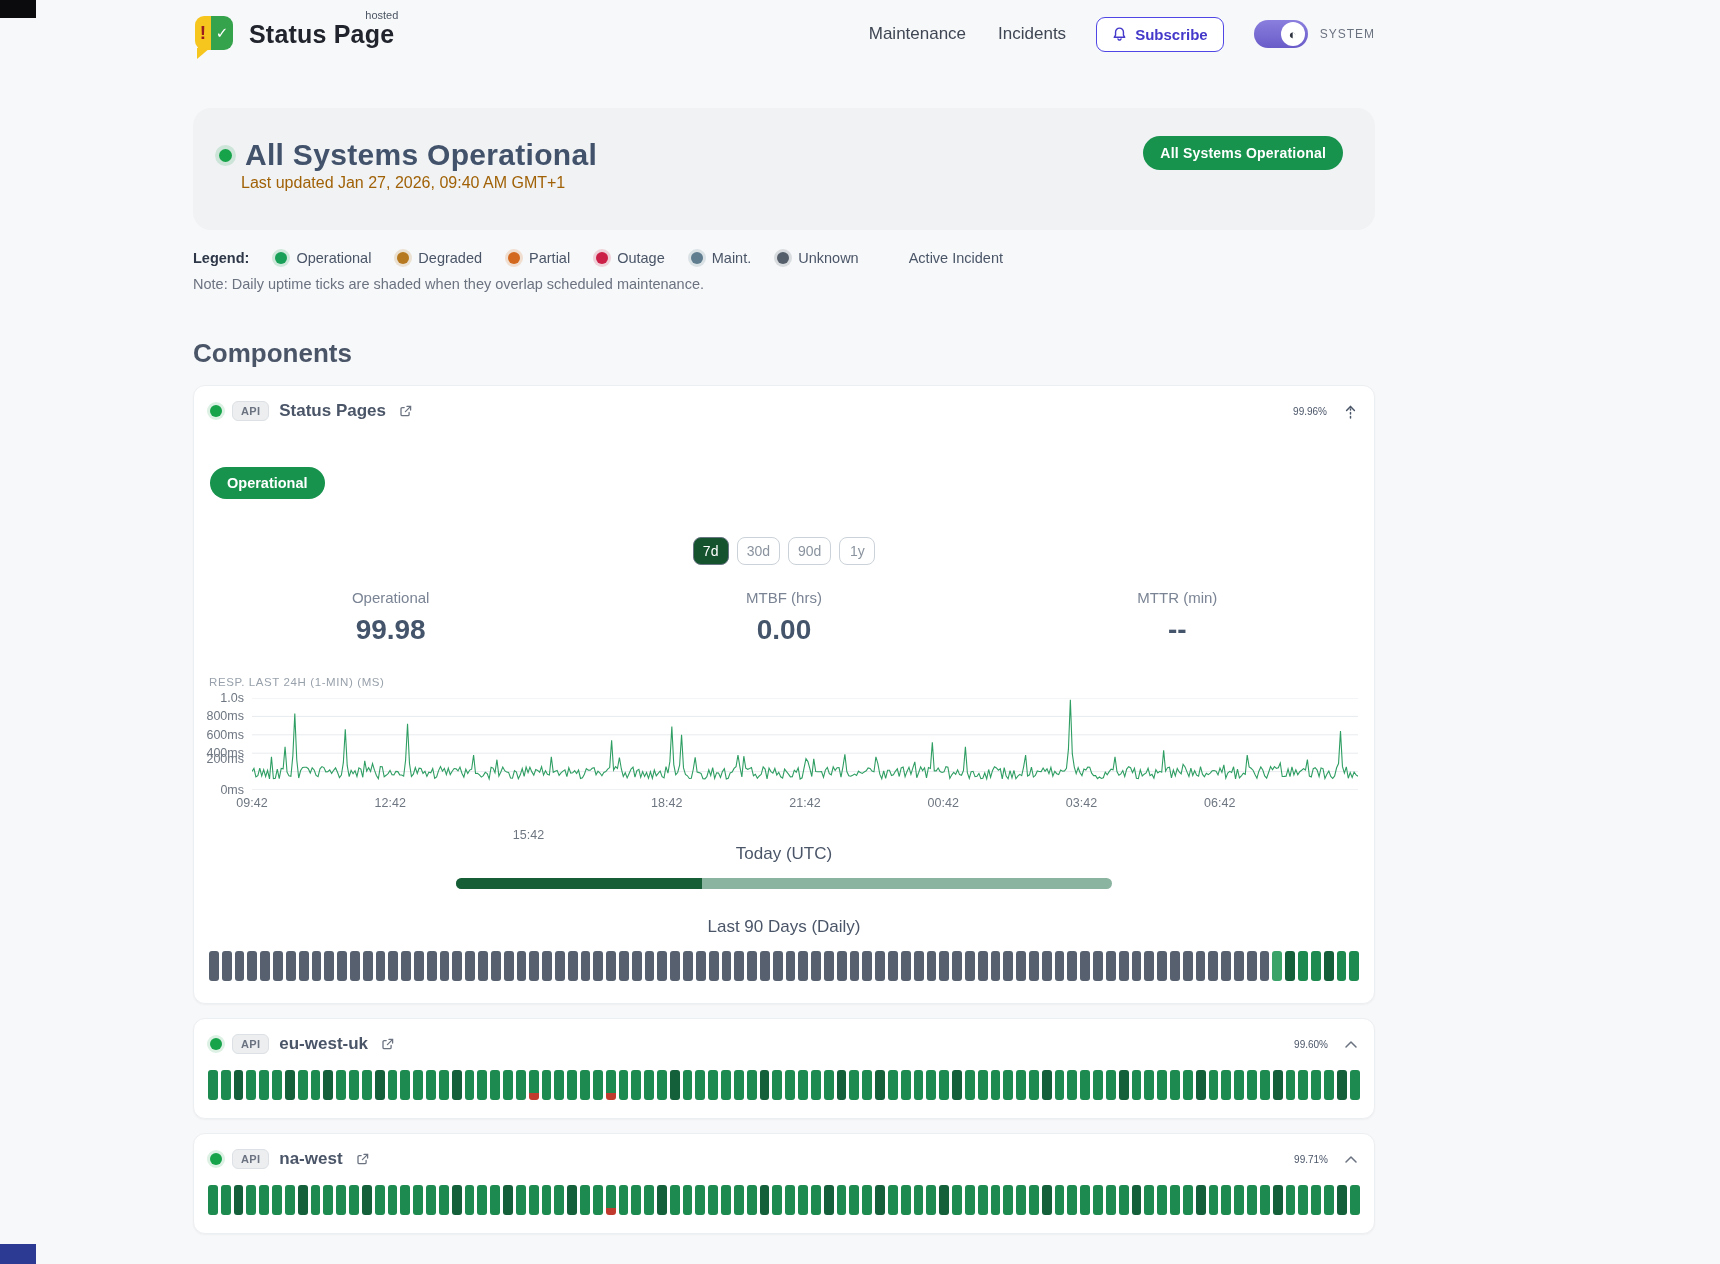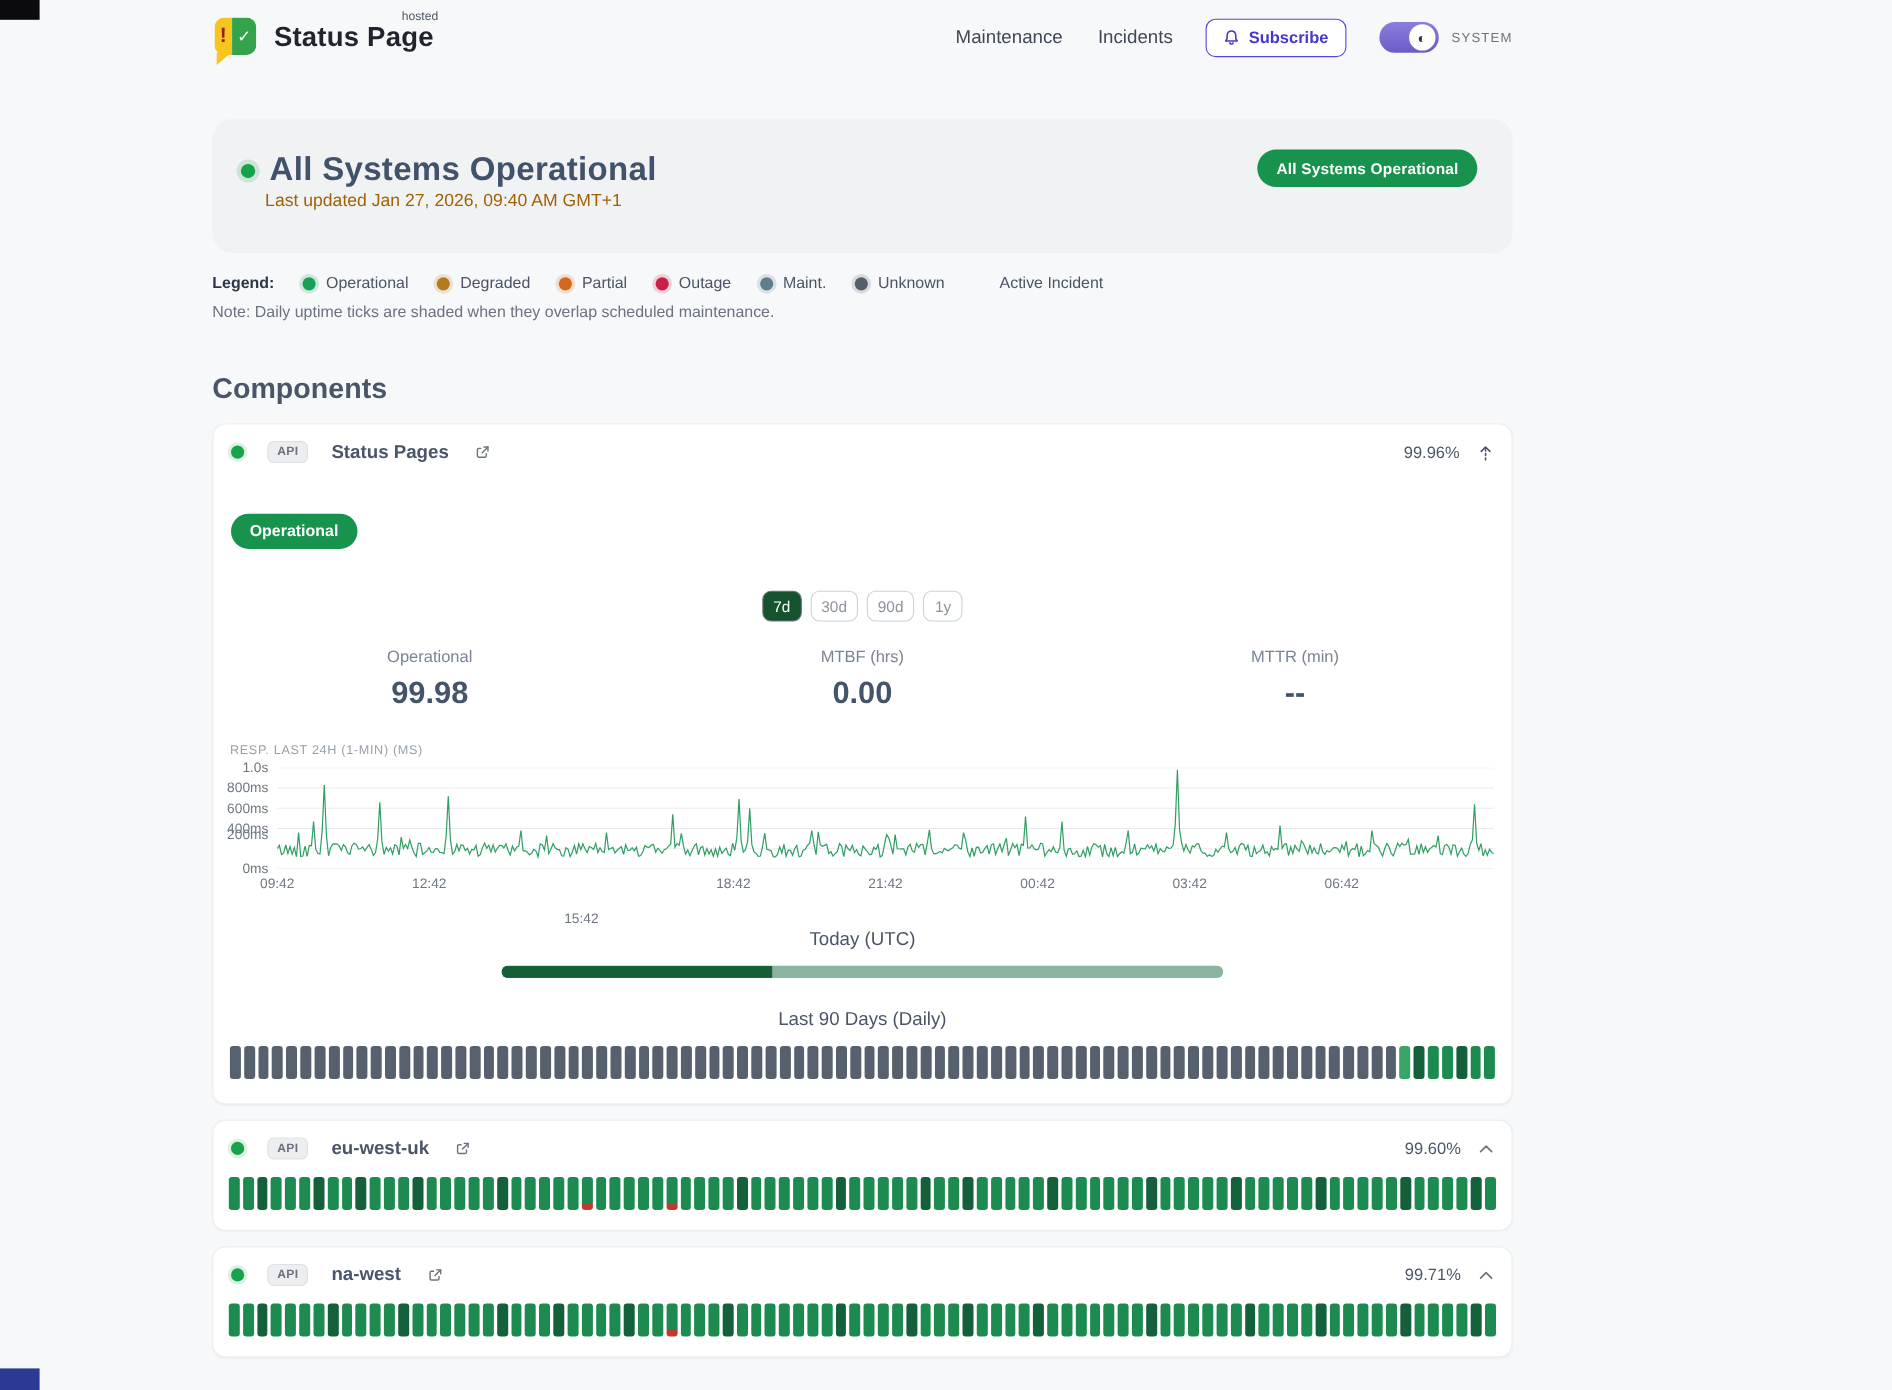--- a/index.html
+++ b/index.html
@@ -55,29 +55,29 @@
   .leg-item { display:flex; align-items:center; gap:9px; color:#4a5568; }
   .leg-dot { width:12px; height:12px; border-radius:50%; flex:none; }
   .legend-extra { margin-left:24px; color:#4a5568; }
   .legend-note { margin-top:10px; font-size:14.5px; color:#6b7280; }
 
   
   .components-heading { margin-top:46px; font-size:26px; font-weight:600; color:#4a5568; }
   .card { background:#fff; border:1px solid #eceff1; border-radius:12px;
     box-shadow:0 1px 2px rgba(16,24,40,.04); margin-top:16px; }
   .card + .card { margin-top:14px; }
-  .card-head { display:flex; align-items:center; gap:21px; padding:15px 16px 12px 16px; cursor:pointer; }
+  .card-head { display:flex; align-items:center; gap:10px; padding:15px 16px 12px 16px; cursor:pointer; }
   .comp-dot { width:12px; height:12px; border-radius:50%; background:#16a34a;
     box-shadow:0 0 0 3px rgba(22,163,74,.15); flex:none; }
   .type-badge { background:#eceef0; border:1px solid #dde1e5; color:#6b7280; font-size:11px;
     font-weight:700; border-radius:6px; padding:3px 8px; letter-spacing:.3px; }
   .comp-name { font-size:17px; font-weight:700; color:#4a5568; }
   .ext-icon { display:inline-flex; margin-left:2px; cursor:pointer; }
   .row-right { margin-left:auto; display:flex; align-items:center; gap:16px; }
-  .uptime { font-size:15px; color:#4a5568; }
+  .uptime { font-size:10px; color:#4a5568; }
   .collapse-btn { background:none; border:none; cursor:pointer; display:flex; padding:0; }
 
   .op-badge { display:inline-block; background:#17934d; color:#fff; font-weight:700; font-size:14.5px;
     border-radius:999px; padding:8px 17px; margin:34px 0 0 16px; }
 
   .ranges { display:flex; justify-content:center; gap:8px; margin-top:38px; }
   .range-btn { min-width:36px; padding:5px 9px; font-size:14px; border-radius:8px; cursor:pointer;
     background:#fff; border:1px solid #cbd2d9; color:#8a939e; }
   .range-btn.active { background:#14532d; border-color:#677482; color:#fff; }
 

